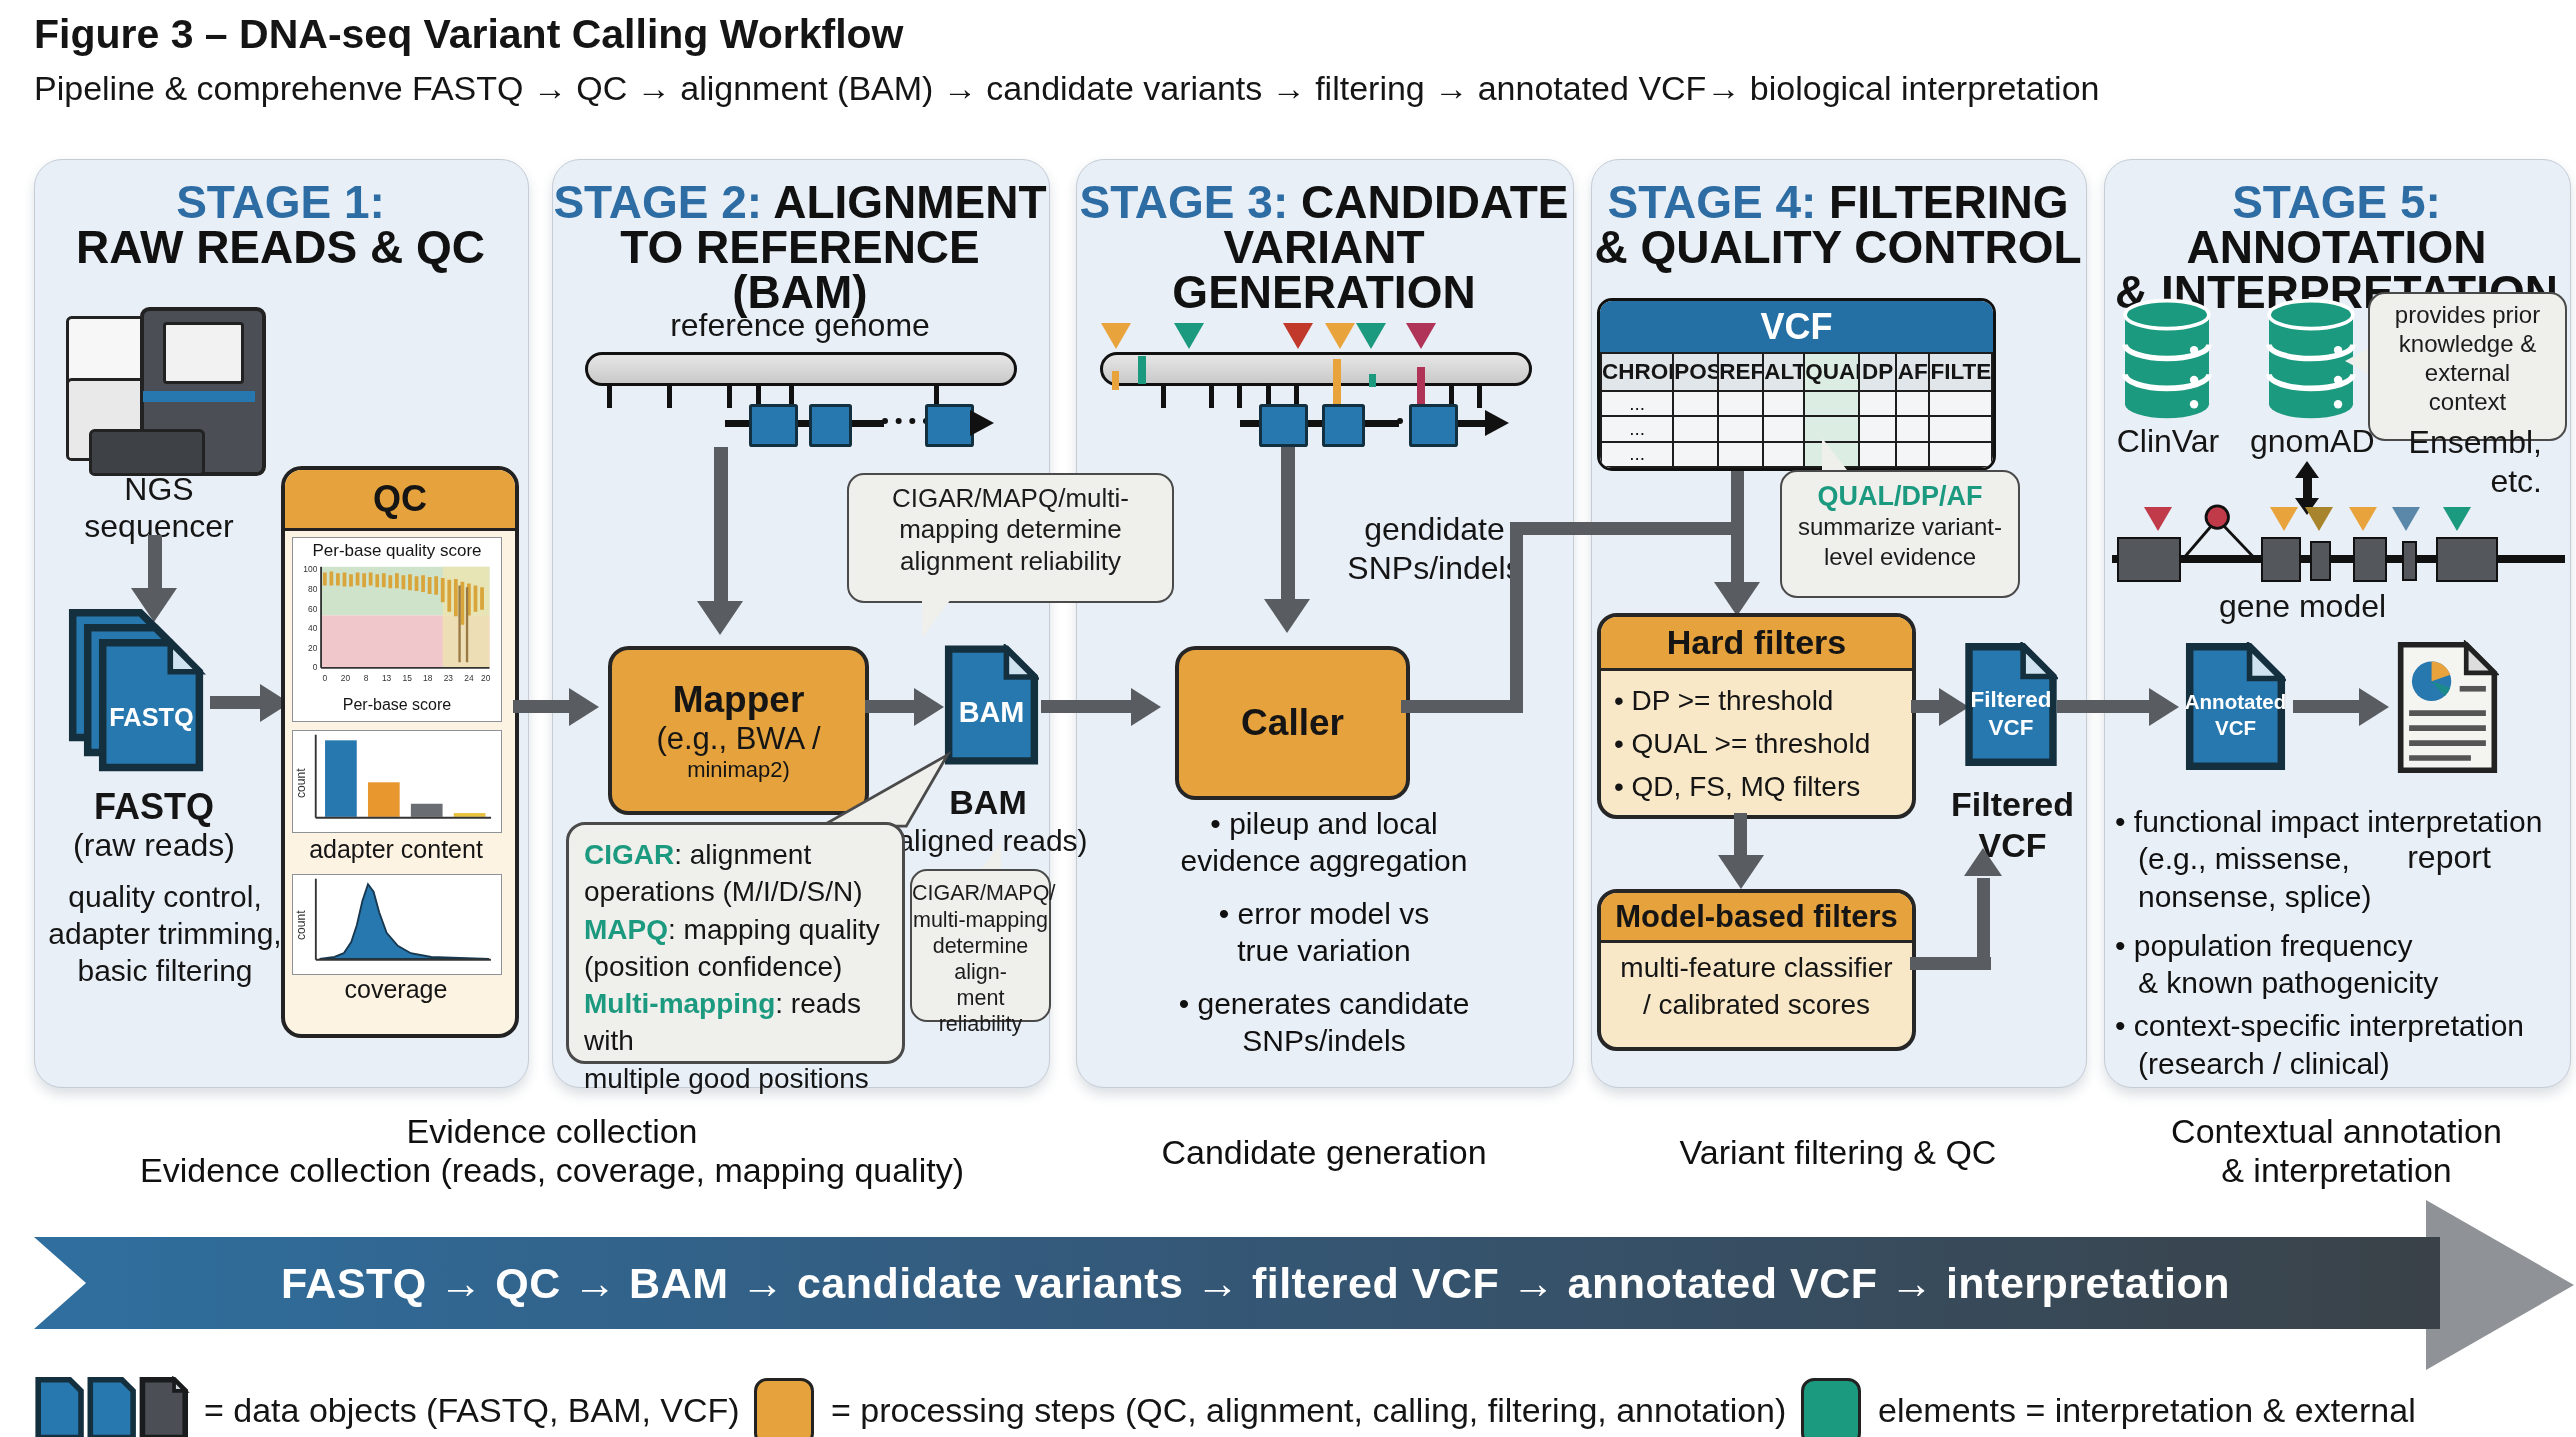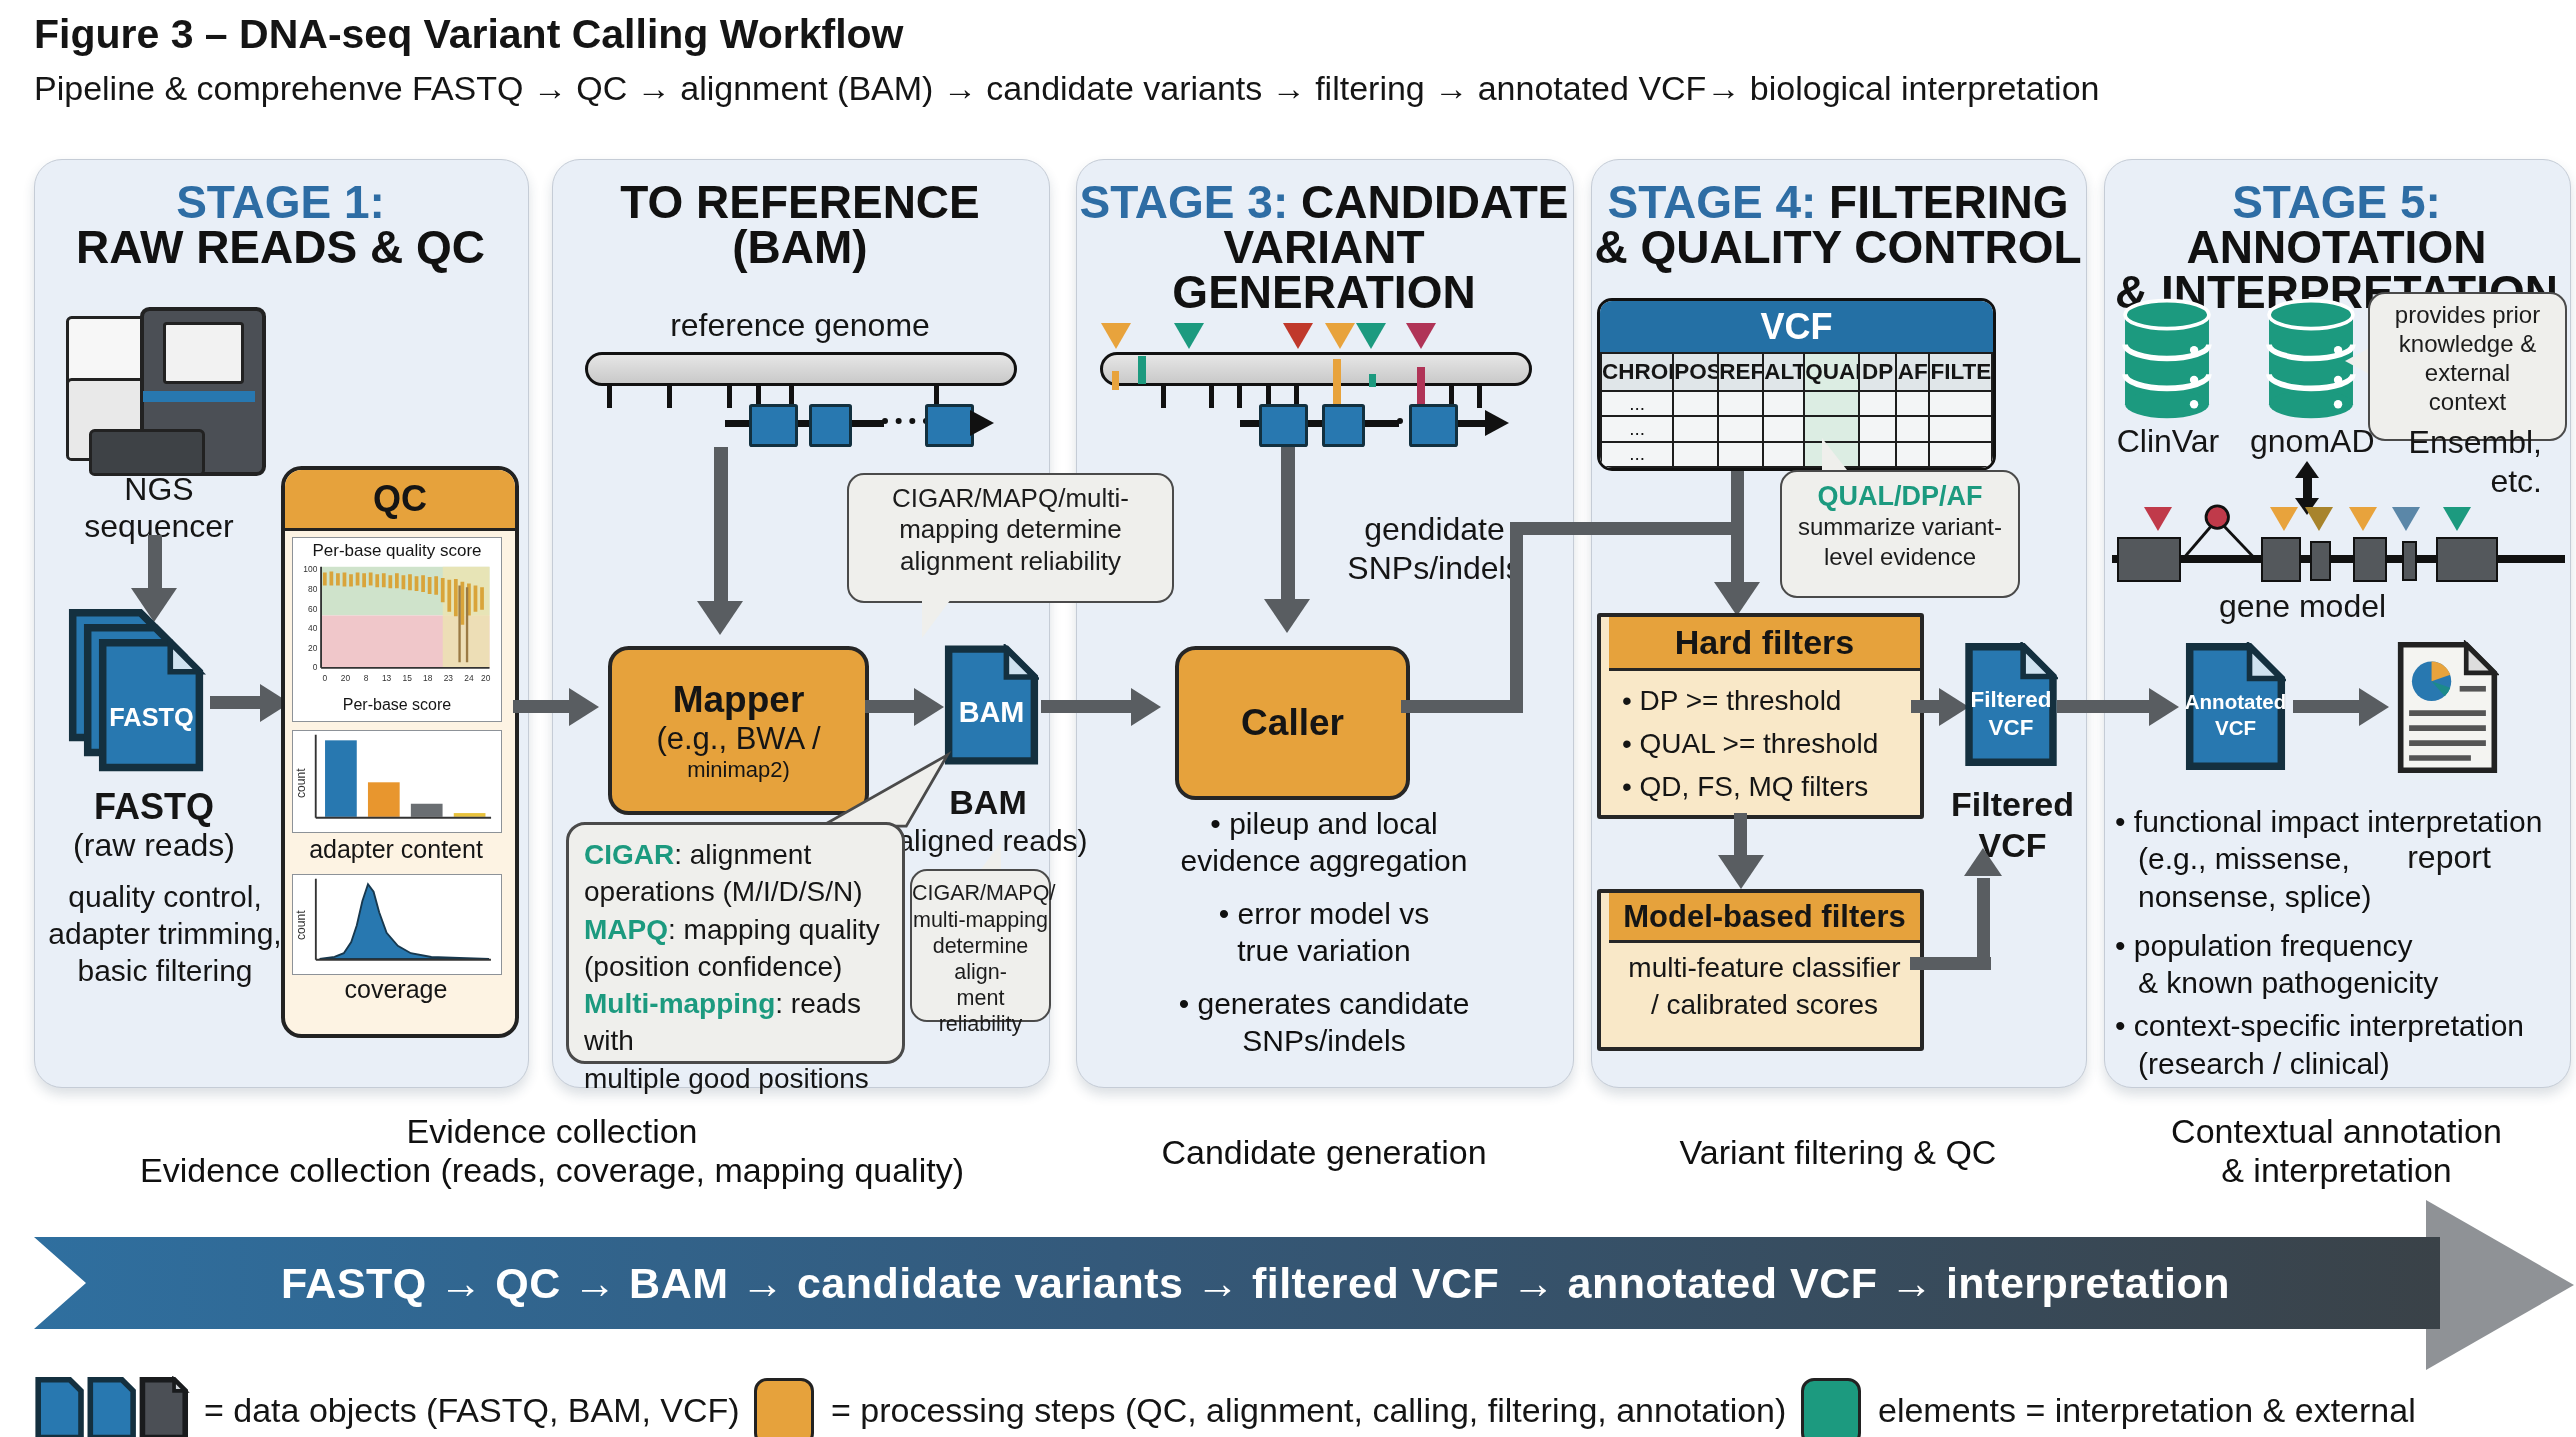--- a/index.html
+++ b/index.html
@@ -16,21 +16,21 @@
   .tri-d{position:absolute;width:0;height:0;border-left:23.4px solid transparent;border-right:23.4px solid transparent;border-top:34px solid #595d61;}
   .tri-u{position:absolute;width:0;height:0;border-left:19.7px solid transparent;border-right:19.7px solid transparent;border-bottom:28px solid #595d61;}
   .orangebox{position:absolute;background:#e6a23c;border:4.7px solid #262626;border-radius:20.6px;
              display:flex;flex-direction:column;align-items:center;justify-content:center;}
   .callout{position:absolute;background:#efefec;border:2.8px solid #4a4a4a;border-radius:17px;
            text-align:center;line-height:1.22;color:#1c1c1c;}
   .genome{position:absolute;height:28px;background:linear-gradient(#e6e6e6,#c9c9c9);border:3.7px solid #111;border-radius:18px;}
   .gtick{position:absolute;width:4.7px;height:24px;background:#111;}
   .readbox{position:absolute;width:43px;height:37px;background:#2878b0;border:3.7px solid #12303f;border-radius:2.8px;}
   .teal{color:#1c9a7f;font-weight:bold;}
-  .filterbox{position:absolute;border:4.7px solid #262626;border-radius:3px;background:#f9e8c8;overflow:hidden;padding-left:8px;}
+  .filterbox{position:absolute;border:4.7px solid #262626;border-radius:20px;background:#f9e8c8;overflow:hidden;}
   .filterhead{background:#e6a23c;border-bottom:3.7px solid #262626;text-align:center;font-weight:bold;}
   .vtable{border-collapse:collapse;width:100%;table-layout:fixed;background:#f3f5f6;}
   .vtable th,.vtable td{border:2.3px solid #1d1d1d;text-align:center;padding:0;overflow:hidden;}
   .vtable th{background:#e0e6e9;font-size:22.5px;font-weight:bold;height:36px;}
   .vtable td{height:23.4px;font-size:19px;}
   .qualcol{background:#dcede3 !important;}
   .cap{position:absolute;font-size:34px;text-align:center;color:#101010;}
   .bullet{position:absolute;font-size:30px;color:#101010;}
   .minicard{position:absolute;background:#fff;border:1.9px solid #8d9298;}
   svg text{font-family:"Liberation Sans","DejaVu Sans",sans-serif;}
@@ -47,20 +47,21 @@
   <div class="panel" style="left:552px;width:496px;"></div>
   <div class="panel" style="left:1076px;width:496px;"></div>
   <div class="panel" style="left:1591px;width:494px;"></div>
   <div class="panel" style="left:2104px;width:465px;"></div>
 
   <div class="shead" style="left:34px;width:493px;">
     <div><span class="hblue">STAGE 1:</span> <span></span></div>
     <div>RAW READS &amp; QC</div>
   </div>
   <div class="shead" style="left:552px;width:496px;">
+    <div><span class="hblue">STAGE 2:</span> <span>ALIGNMENT</span></div>
     <div>TO REFERENCE (BAM)</div>
   </div>
   <div class="shead" style="left:1076px;width:496px;">
     <div><span class="hblue">STAGE 3:</span> <span>CANDIDATE</span></div>
     <div>VARIANT GENERATION</div>
   </div>
   <div class="shead" style="left:1591px;width:494px;">
     <div><span class="hblue">STAGE 4:</span> <span>FILTERING</span></div>
     <div>&amp; QUALITY CONTROL</div>
   </div>

